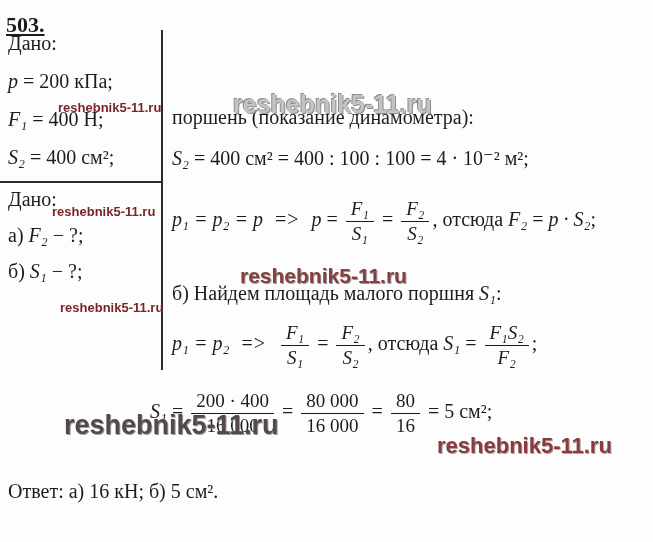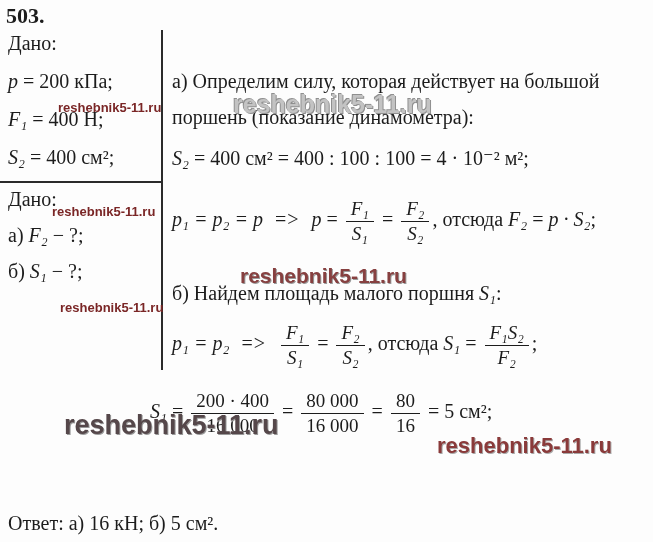--- a/index.html
+++ b/index.html
@@ -1,36 +1,36 @@
 <!DOCTYPE html>
 <html><head>
 <meta charset="utf-8">
 <style>
   html,body{margin:0;padding:0;background:#e8e8e8;}
   #page{position:relative;width:653px;height:542px;background:#fdfdfd;
         font-family:"Liberation Serif","DejaVu Serif",serif;color:#1c1c1c;
         overflow:hidden;font-size:20px;}
   .abs{position:absolute;}
-  #title{left:6px;top:3px;font-size:22px;font-weight:bold;}
+  #title{left:6px;top:12px;font-size:22px;font-weight:bold;text-decoration:underline;}
   
   #divider-v{left:161px;top:30px;width:2px;height:340px;background:#2b2b2b;}
   #divider-h{left:0px;top:181px;width:163px;height:2px;background:#2b2b2b;}
   
   .lline{left:8px;white-space:nowrap;}
   .var{font-style:italic;}
   
   .rline{left:172px;white-space:nowrap;}
   .eq-line{display:block;}
   .frac{display:inline-block;text-align:center;vertical-align:middle;
         margin:0 3px;line-height:1.15;font-size:19px;}
   .frac .num{display:block;border-bottom:1.6px solid #1c1c1c;padding:0 5px 1px;}
   .frac .den{display:block;padding:1px 5px 0;}
   .arrow{margin:0 12px;letter-spacing:1px;}
   
-  #answer{left:8px;top:480px;margin-top:32px;}
+  #answer{left:8px;top:480px;}
   
   .wm{position:absolute;font-weight:bold;pointer-events:none;white-space:nowrap;
       font-family:Liberation Sans, sans-serif;}
   .wm-s{font-size:13px;color:#7a2626;}
   .wm-outline{font-size:25px;color:#c3c3c3;text-shadow:1px 1px 0 #8f8f8f,-1px -1px 0 #8f8f8f;}
   .wm-m{font-size:21px;color:#874040;text-shadow:1px 1px 0 #9a9a9a;}
   .wm-l{font-size:27px;color:#55474a;text-shadow:1px 1px 0 #9a9a9a;}
   .wm-r{font-size:22px;color:#8a3a3a;text-shadow:1px 1px 0 #a8a8a8;}
 </style>
 </head>
@@ -45,21 +45,20 @@
 
   <div class="abs lline" style="top:32px">Дано:</div>
   <div class="abs lline" style="top:70px"><span class="var">p</span><span> = 200 кПа;</span></div>
   <div class="abs lline" style="top:108px"><span class="var">F₁</span><span> = 400 Н;</span></div>
   <div class="abs lline" style="top:146px"><span class="var">S₂</span><span> = 400 см²;</span></div>
 
   <div class="abs lline" style="top:188px">Дано:</div>
   <div class="abs lline" style="top:224px"><span>а) </span><span class="var">F₂</span><span> − ?;</span></div>
   <div class="abs lline" style="top:260px"><span>б) </span><span class="var">S₁</span><span> − ?;</span></div>
 
-  <div class="abs rline" style="top:70px">а) Определим силу, которая действует на большой</div>
   <div class="abs rline" style="top:106px">поршень (показание динамометра):</div>
 
   <div class="abs rline" style="top:146px"><span class="var">S₂</span><span> = 400 см² = 400 : 100 : 100 = 4 · 10⁻² м²;</span></div>
 
   <div class="abs rline eq-line" style="top:198px"><span class="var">p₁ = p₂ = p</span><span class="arrow">=&gt;</span><span class="var">p</span><span> = </span><span class="frac"><span class="num var">F₁</span><span class="den var">S₁</span></span><span> = </span><span class="frac"><span class="num var">F₂</span><span class="den var">S₂</span></span><span>, отсюда </span><span class="var">F₂</span><span> = </span><span class="var">p · S₂</span><span>;</span></div>
 
 
   <div class="abs rline" style="top:282px"><span>б) Найдем площадь малого поршня </span><span class="var">S₁</span><span>:</span></div>
 
   <div class="abs rline eq-line" style="top:322px"><span class="var">p₁ = p₂</span><span class="arrow">=&gt;</span><span class="frac"><span class="num var">F₁</span><span class="den var">S₁</span></span><span> = </span><span class="frac"><span class="num var">F₂</span><span class="den var">S₂</span></span><span>, отсюда </span><span class="var">S₁</span><span> = </span><span class="frac"><span class="num var">F₁S₂</span><span class="den var">F₂</span></span><span>;</span></div>

